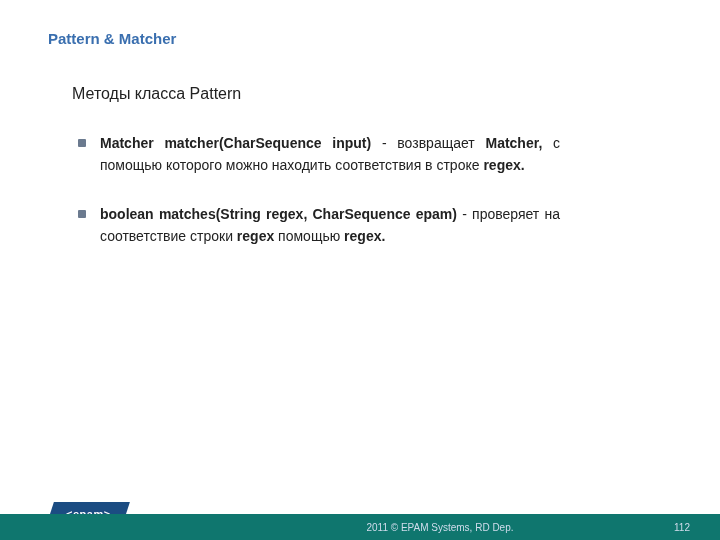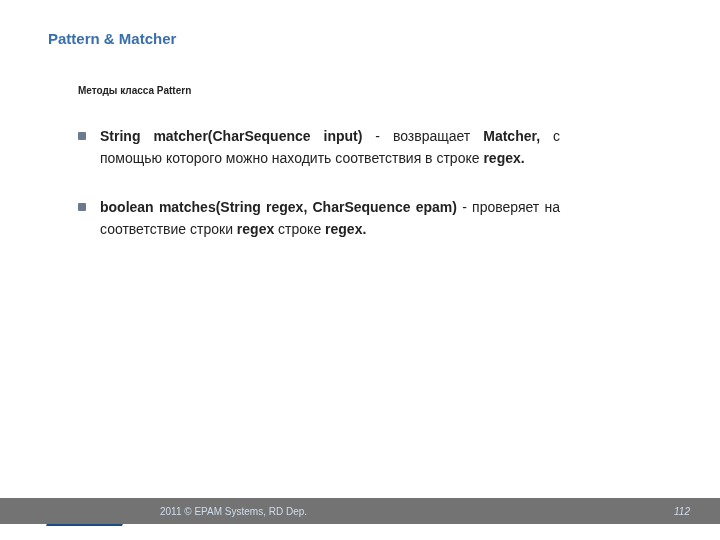--- a/index.html
+++ b/index.html
@@ -18,23 +18,23 @@
     padding: 30px 64px 0 48px;
   }
   .title {
     color: #3a6faf;
     font-size: 15px;
     font-weight: bold;
     margin-bottom: 38px;
   }
   .subtitle {
     color: #222;
-    font-size: 10px;
-    font-weight: bold;
-    margin-left: 30px;
+    font-size: 16px;
+    font-weight: normal;
+    margin-left: 24px;
     margin-bottom: 30px;
   }
   .bullets {
     list-style: none;
     margin-left: 30px;
   }
   .bullets li {
     position: relative;
     padding-left: 22px;
     margin-bottom: 28px;
@@ -52,26 +52,27 @@
     height: 8px;
     background: #6b7a8f;
     border-radius: 1px;
   }
   .b { font-weight: bold; }
   .norm { font-weight: normal; }
 
   .footer {
     position: absolute;
     left: 0;
-    bottom: 16px;
+    bottom: 0;
     width: 720px;
     height: 26px;
-    background: #737373;
+    background: #0f766e;
     display: flex;
     align-items: center;
+    justify-content: center;
   }
   .logo {
     position: absolute;
     left: 50px;
     bottom: 14px;
     width: 76px;
     height: 24px;
     background: #1b4c82;
     display: flex;
     align-items: center;
@@ -89,36 +90,35 @@
   .footer-text {
     margin-left: 160px;
     color: #d0dcec;
     font-size: 10px;
   }
   .page-no {
     position: absolute;
     right: 30px;
     color: #d0dcec;
     font-size: 10px;
-    font-style: italic;
   }
 </style>
 </head>
 <body>
 
 <div class="slide">
   <div class="title">Pattern &amp; Matcher</div>
   <div class="subtitle">Методы класса Pattern</div>
 
   <ul class="bullets">
     <li>
-      <span class="b">String matcher(CharSequence input)</span><span class="norm"> - </span><span class="norm">возвращает </span><span class="b">Matcher,</span><span class="norm"> с помощью которого можно находить соответствия в строке </span><span class="b">regex.</span>
+      <span class="b">Matcher matcher(CharSequence input)</span><span class="norm"> - </span><span class="norm">возвращает </span><span class="b">Matcher,</span><span class="norm"> с помощью которого можно находить соответствия в строке </span><span class="b">regex.</span>
     </li>
     <li>
-      <span class="b">boolean matches(String regex, CharSequence epam)</span><span class="norm"> - </span><span class="norm">проверяет на соответствие строки </span><span class="b">regex</span><span class="norm"> строке </span><span class="b">regex.</span>
+      <span class="b">boolean matches(String regex, CharSequence epam)</span><span class="norm"> - </span><span class="norm">проверяет на соответствие строки </span><span class="b">regex</span><span class="norm"> помощью </span><span class="b">regex.</span>
     </li>
   </ul>
 
   <div class="logo">
     <span>&lt;epam&gt;</span>
   </div>
 
   <div class="footer">
     <span class="footer-text">2011 © EPAM Systems, RD Dep.</span>
     <span class="page-no">112</span>

